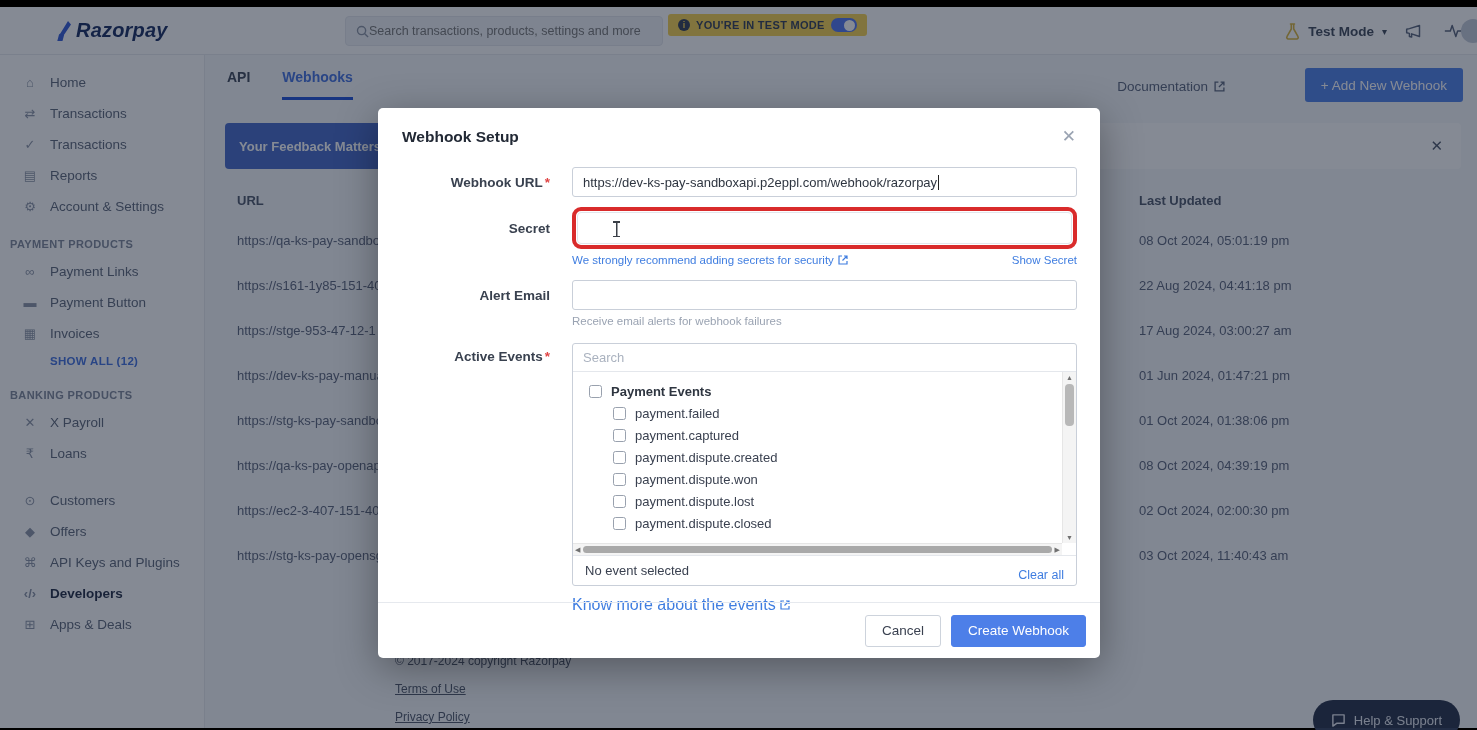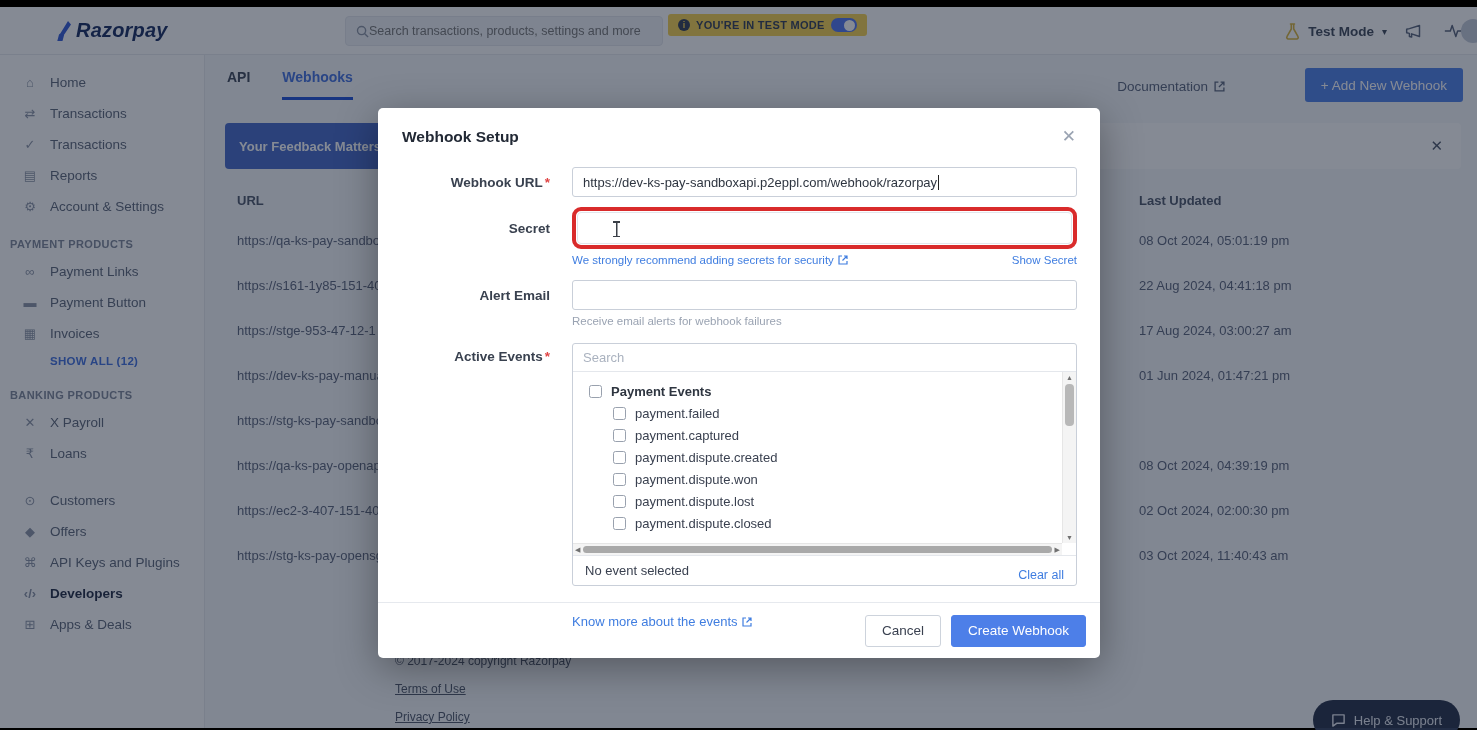--- a/index.html
+++ b/index.html
@@ -87,21 +87,21 @@
   .cb { width:13px; height:13px; border:1.5px solid #99a1ae; border-radius:2.5px; background:#fff; flex:none; }
   .vscroll { position:absolute; right:0; top:0; bottom:12px; width:14px; background:#f4f4f4; border-left:1px solid #e6e6e6; font-size:7px; color:#707070; text-align:center; }
   .vscroll .thumb { position:absolute; top:12px; left:2px; width:9px; height:42px; background:#b8b8b8; border-radius:4px; }
   .vscroll .up { position:absolute; top:2px; left:0; right:0; }
   .vscroll .dn { position:absolute; bottom:2px; left:0; right:0; }
   .hscroll { position:absolute; left:0; right:14px; bottom:0; height:12px; background:#f4f4f4; border-top:1px solid #e6e6e6; font-size:7px; color:#707070; }
   .hscroll .thumb { position:absolute; left:10px; right:10px; top:2px; height:7px; background:#a9a9a9; border-radius:4px; }
   .hscroll .lt { position:absolute; left:2px; top:2px; } .hscroll .rt { position:absolute; right:2px; top:2px; }
   .ev-footer { border-top:1px solid #e4e7ec; height:30px; display:flex; align-items:center; justify-content:space-between; padding:0 12px; font-size:13px; color:#3a4150; }
   .ev-footer .clear { color:#3f7de0; cursor:pointer; font-size:12.5px;margin-top:8px; }
-  .know-link { margin-top:28px; font-size:13px; }
+  .know-link { margin-top:10px; font-size:16px; }
 
   .m-footer { position:absolute; bottom:0; left:0; right:0; height:56px; border-top:1px solid #e6e9ee; display:flex; align-items:center; justify-content:flex-end; gap:10px; padding-right:14px; }
   .btn { height:32px; border-radius:3px; font-size:13.5px; padding:0 16px; cursor:pointer; font-family:inherit; }
   .btn.ghost { background:#fff; border:1px solid #cdd3dc; color:#3a4150; }
   .btn.primary { background:#4d7fe8; border:1px solid #4d7fe8; color:#fff; }
 
   .ext { flex:none; }
 </style>
 </head>
 <body>
@@ -253,20 +253,21 @@
           <span>17 Aug 2024, 03:00:27 am</span>
         </div>
       <div class="trow">
           <span class="url">https://dev-ks-pay-manual</span>
           <span>15 events</span>
           <span>01 Jun 2024, 01:47:21 pm</span>
         </div>
       <div class="trow">
           <span class="url">https://stg-ks-pay-sandbox</span>
           <span>43 events</span>
+          <span>01 Oct 2024, 01:38:06 pm</span>
         </div>
       <div class="trow">
           <span class="url">https://qa-ks-pay-openapi</span>
           <span>16 events</span>
           <span>08 Oct 2024, 04:39:19 pm</span>
         </div>
       <div class="trow">
           <span class="url">https://ec2-3-407-151-40</span>
           <span>12 events</span>
           <span>02 Oct 2024, 02:00:30 pm</span>

